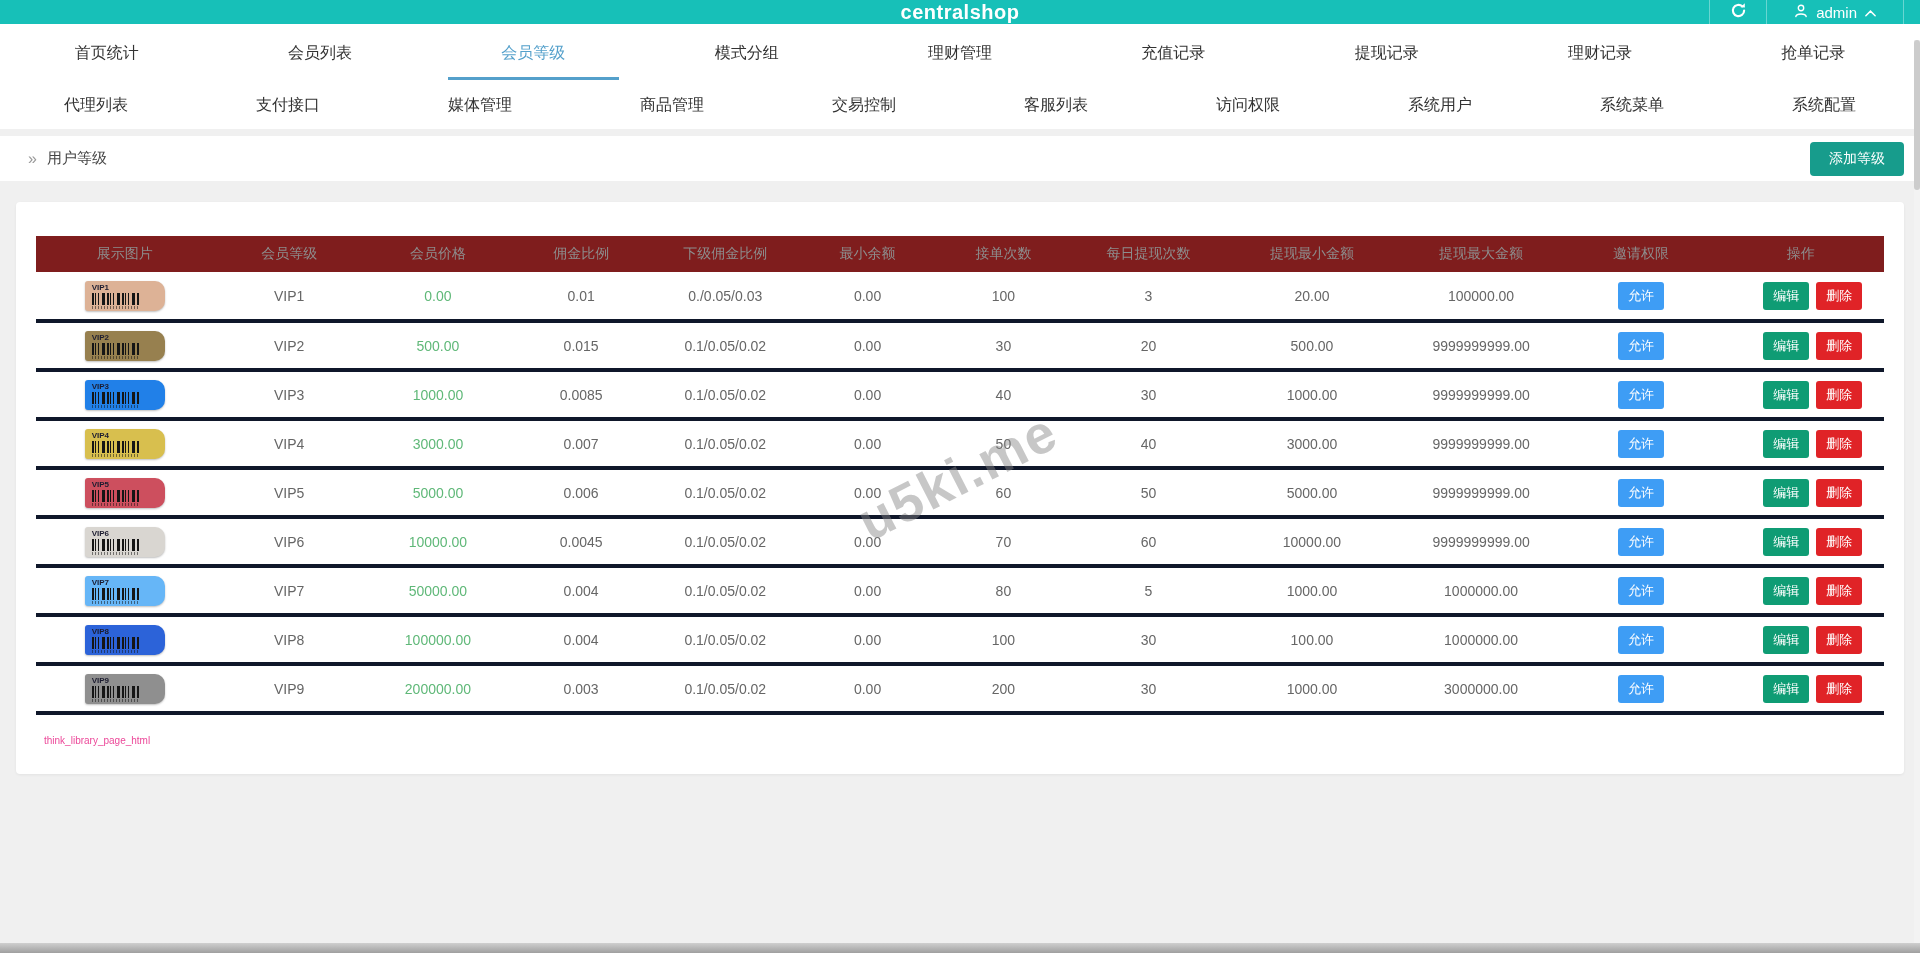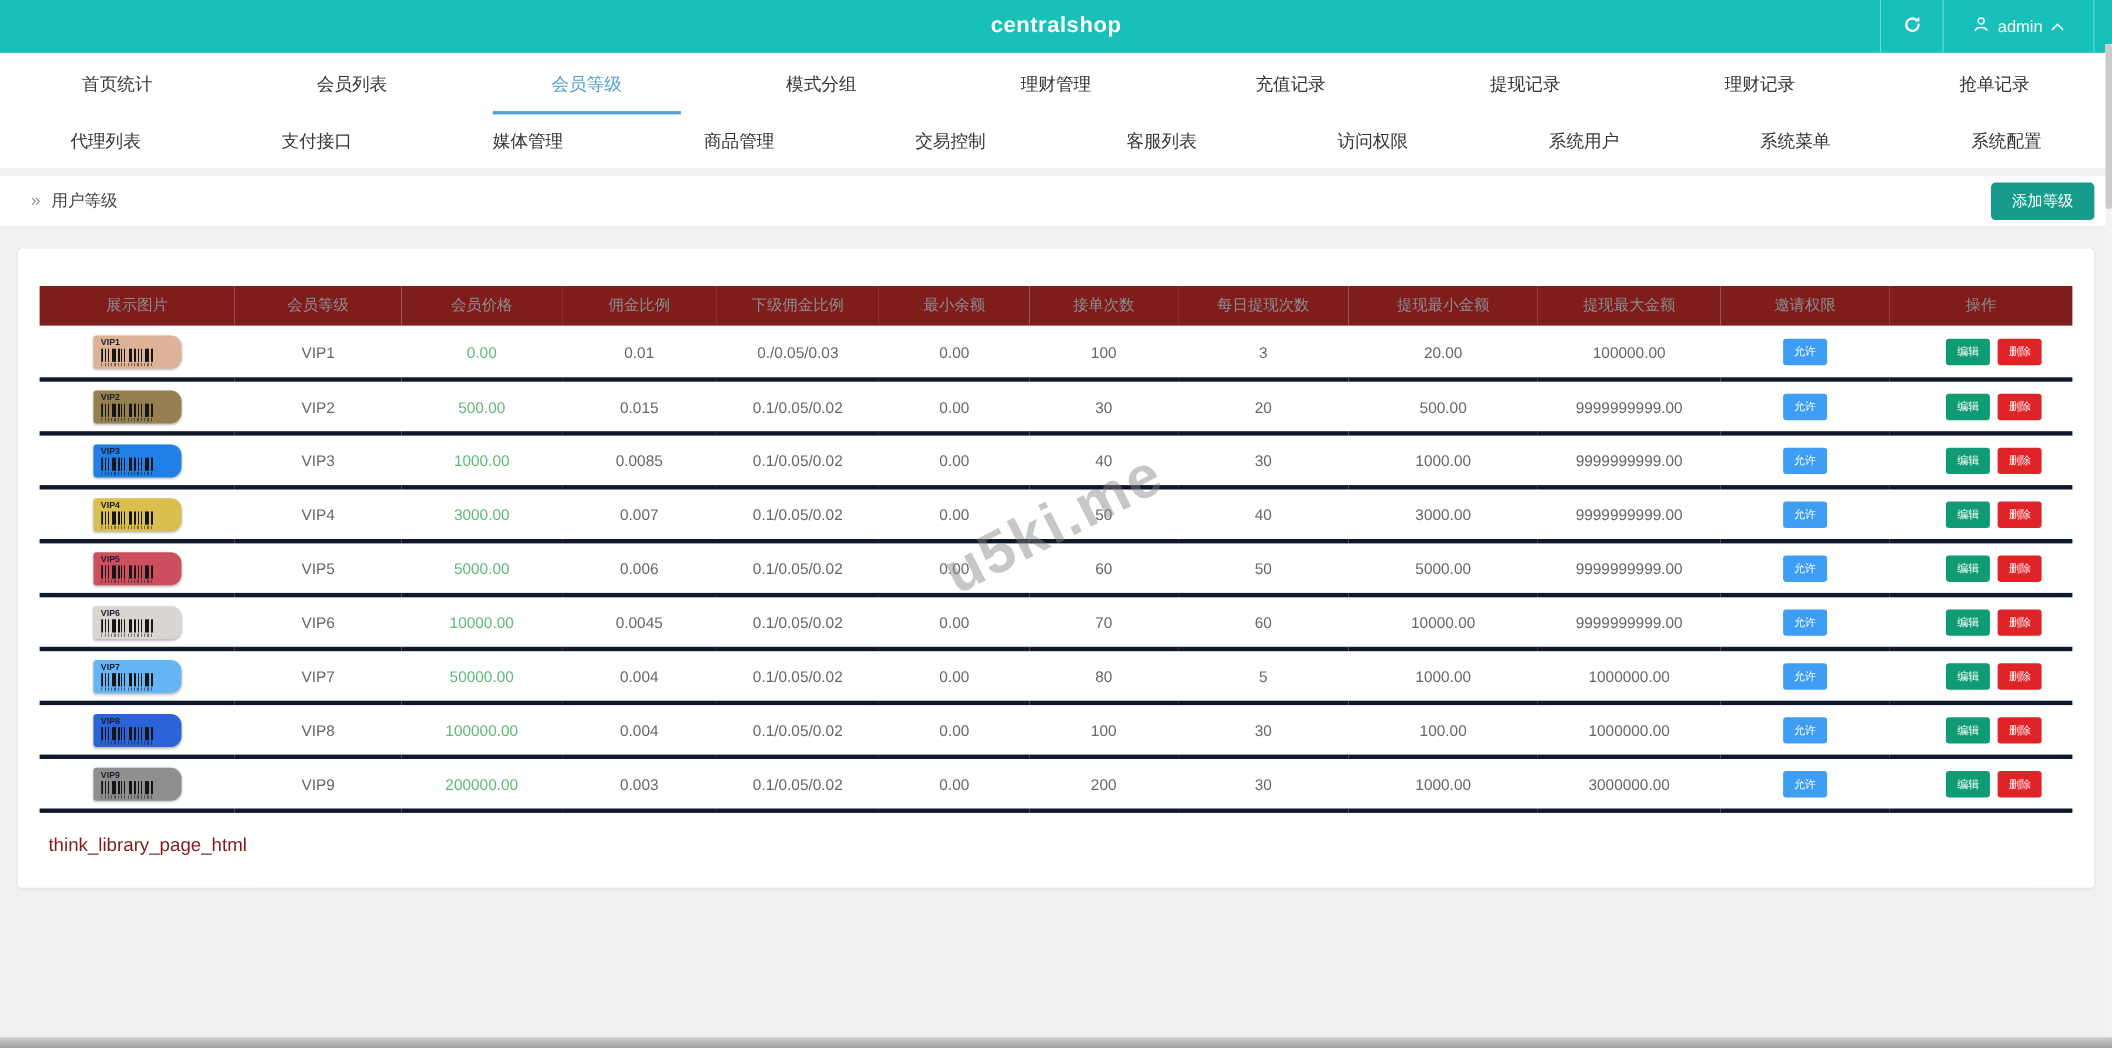--- a/index.html
+++ b/index.html
@@ -3,21 +3,21 @@
 <meta charset="utf-8">
 <style>
   html,body{margin:0;padding:0;}
   body{
     width:1920px;height:953px;overflow:hidden;position:relative;
     background:#f0f0f0;
     font-family:"Liberation Sans","DejaVu Sans",sans-serif;
   }
   
   .app-header{
-    height:48px;background:var(--header-teal,#17c0b8);position:relative;
+    height:24px;background:var(--header-teal,#17c0b8);position:relative;
     display:flex;align-items:center;
   }
   .app-title{
     position:absolute;left:50%;top:50%;transform:translate(-50%,-50%);
     color:#fff;font-size:20px;font-weight:bold;letter-spacing:.5px;
   }
   .header-right{position:absolute;right:16px;top:0;height:100%;display:flex;align-items:stretch;}
   .hdr-divider{width:1px;background:rgba(255,255,255,.35);}
   .refresh-btn{
     background:transparent;border:none;cursor:pointer;color:#fff;
@@ -59,21 +59,21 @@
     padding:34px 20px 28px;box-shadow:0 1px 3px rgba(0,0,0,.06);
     position:relative;
   }
   table{width:100%;border-collapse:collapse;table-layout:fixed;}
   thead tr{background:#7f1d1d;height:36px;}
   th{font-weight:normal;font-size:14px;color:#8d8d8d;text-align:center;}
   tbody tr{height:49px;border-bottom:4px solid #0f172a;}
   td{text-align:center;font-size:14px;color:#666;white-space:nowrap;}
   td.price{color:var(--price-green,#5FB878);}
   .btn{
-    border:none;border-radius:3px;color:#fff;font-size:10px;
+    border:none;border-radius:3px;color:#fff;font-size:13px;
     padding:5px 10px;cursor:pointer;
   }
   .btn.allow{background:var(--allow-blue,#3e9df5);}
   .btn.edit{background:var(--edit-green,#0f9c74);margin-right:7px;margin-left:24px;}
   .btn.del{background:var(--delete-red,#e02327);}
   
   .vip-card{
     width:80px;height:30px;margin:0 auto;border-radius:3px 10px 10px 3px;
     padding:3px 0 0 7px;box-sizing:border-box;text-align:left;
     box-shadow:0 1px 2px rgba(0,0,0,.25);
@@ -85,21 +85,21 @@
       #151515 0 2px,transparent 2px 3px,
       #151515 3px 4px,transparent 4px 6px,
       #151515 6px 7px,transparent 7px 10px,
       #151515 10px 13px,transparent 13px 15px);
   }
   .microtext{
     width:48px;height:3px;margin-top:1px;opacity:.75;
     background:repeating-linear-gradient(90deg,rgba(20,20,20,.7) 0 1px,transparent 1px 3px);
   }
   
-  .footer-text{margin:20px 8px 0;font-size:17px;color:#7f1d1d;}
+  .footer-text{margin:20px 8px 0;font-size:10px;color:#ec4899;}
   
   .watermark{
     position:absolute;left:850px;top:445px;z-index:50;pointer-events:none;
     font-size:54px;font-weight:bold;color:rgba(130,130,130,.45);
     transform:rotate(-27deg);letter-spacing:2px;
   }
   
   .scrollbar{position:absolute;top:40px;right:0;bottom:10px;width:6px;background:#f3f3f3;}
   .scrollbar .thumb{width:6px;height:150px;background:#cccccc;border-radius:3px;}
   .bottom-strip{

